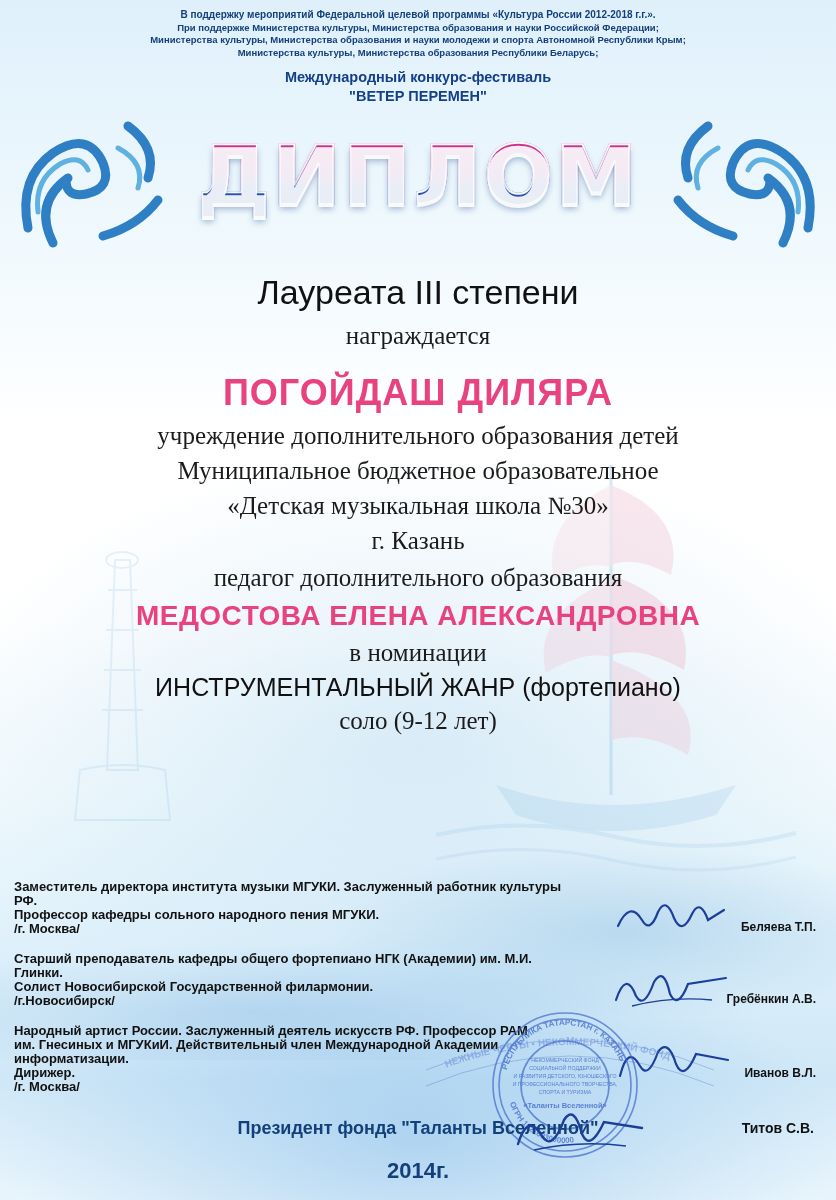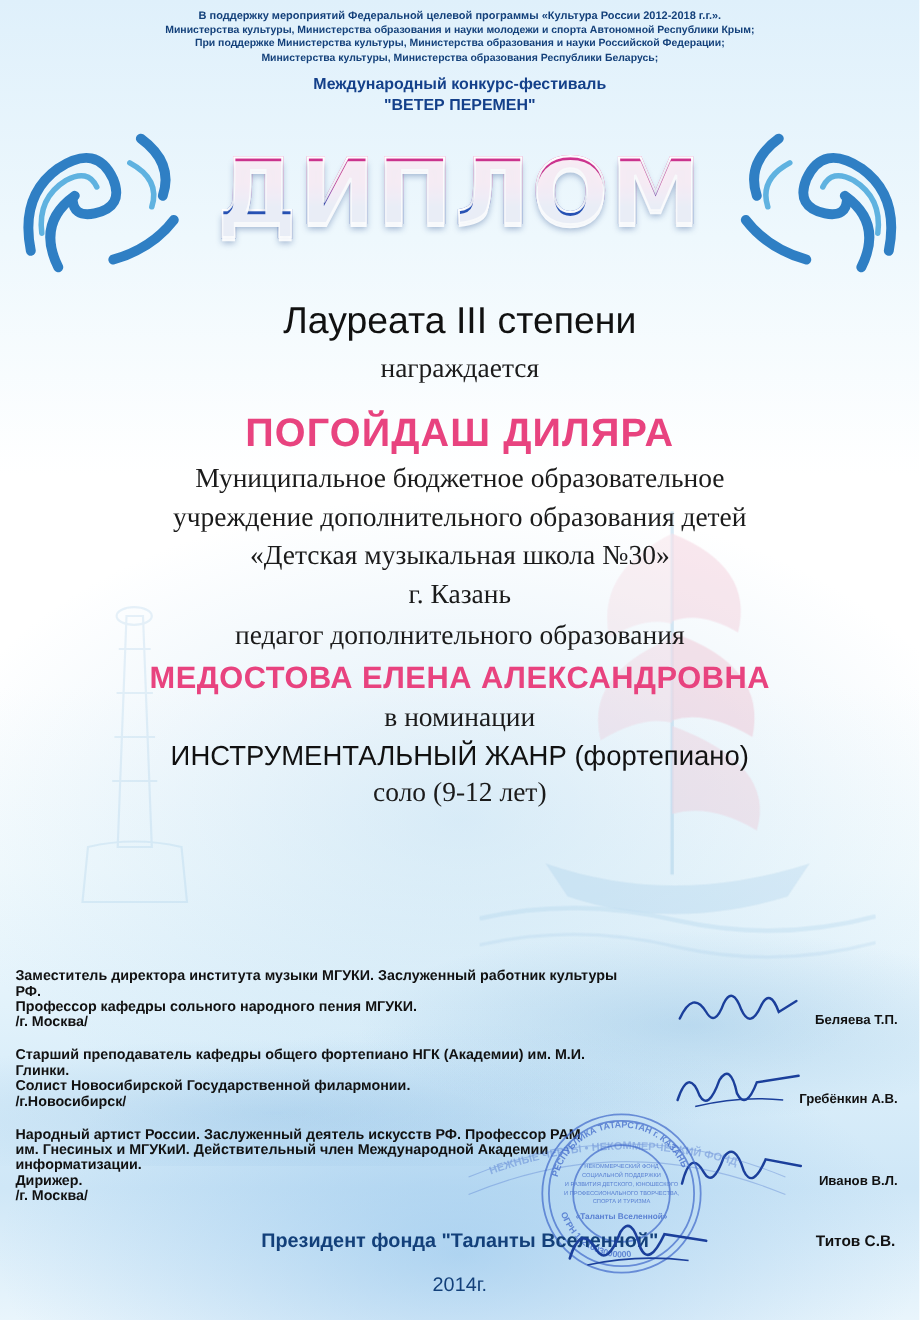--- a/index.html
+++ b/index.html
@@ -254,22 +254,22 @@
     top: -14px;
     width: 140px;
     height: 52px;
     pointer-events: none;
   }
   .year {
     position: absolute;
     left: 0; right: 0;
     top: 1158px;
     text-align: center;
-    font-size: 18px;
-    font-weight: normal;
+    font-size: 22px;
+    font-weight: bold;
     color: #13407a;
     font-family: "Liberation Sans", sans-serif;
   }
 </style>
 </head>
 <body>
 
 <div class="diploma">
 
   <div class="bg-wave bg-wave-1"></div>
@@ -292,22 +292,22 @@
       <path d="M175 30 Q105 65 118 125 Q150 105 175 112 Z" fill="#f3c6d4" opacity=".6"></path>
       <path d="M175 125 Q95 158 110 218 Q148 195 175 202 Z" fill="#f0b7c9" opacity=".6"></path>
       <path d="M60 330 Q175 370 300 330 L280 360 Q175 392 80 360 Z" fill="#8fc0e2" opacity=".55"></path>
       <path d="M0 380 Q90 360 180 382 Q270 402 360 378" stroke="#9fc9e8" stroke-width="4" fill="none" opacity=".6"></path>
       <path d="M0 404 Q90 384 180 406 Q270 426 360 402" stroke="#9fc9e8" stroke-width="3" fill="none" opacity=".5"></path>
     </g>
   </svg>
 
   <div class="header-support">
     <div class="line1">В поддержку мероприятий Федеральной целевой программы «Культура России 2012-2018 г.г.».</div>
+    <div>При поддержке Министерства культуры, Министерства образования и науки Российской Федерации;</div>
     <div>Министерства культуры, Министерства образования и науки молодежи и спорта Автономной Республики Крым;</div>
-    <div>При поддержке Министерства культуры, Министерства образования и науки Российской Федерации;</div>
     <div>Министерства культуры, Министерства образования Республики Беларусь;</div>
   </div>
 
   <div class="festival">
     <div>Международный конкурс-фестиваль</div>
     <div>"ВЕТЕР ПЕРЕМЕН"</div>
   </div>
 
   <div class="wordart-wrap">
     <svg class="swirl swirl-left" viewBox="0 0 230 150">
@@ -337,22 +337,22 @@
     </svg>
 
     <div class="diplom-title">ДИПЛОМ</div>
   </div>
 
   <div class="body-block">
     <div class="degree">Лауреата III степени</div>
     <div class="awarded">награждается</div>
     <div class="laureate-name">ПОГОЙДАШ  ДИЛЯРА</div>
 
+    <div class="org-line">учреждение дополнительного образования детей</div>
     <div class="org-line">Муниципальное бюджетное образовательное</div>
-    <div class="org-line">учреждение дополнительного образования детей</div>
     <div class="org-line">«Детская музыкальная школа №30»</div>
     <div class="org-line">г. Казань</div>
 
     <div class="teacher-role">педагог дополнительного образования</div>
     <div class="teacher-name">МЕДОСТОВА  ЕЛЕНА  АЛЕКСАНДРОВНА</div>
 
     <div class="nomination-label">в номинации</div>
     <div class="nomination-value">ИНСТРУМЕНТАЛЬНЫЙ ЖАНР (фортепиано)</div>
     <div class="nomination-sub">соло (9-12 лет)</div>
   </div>

